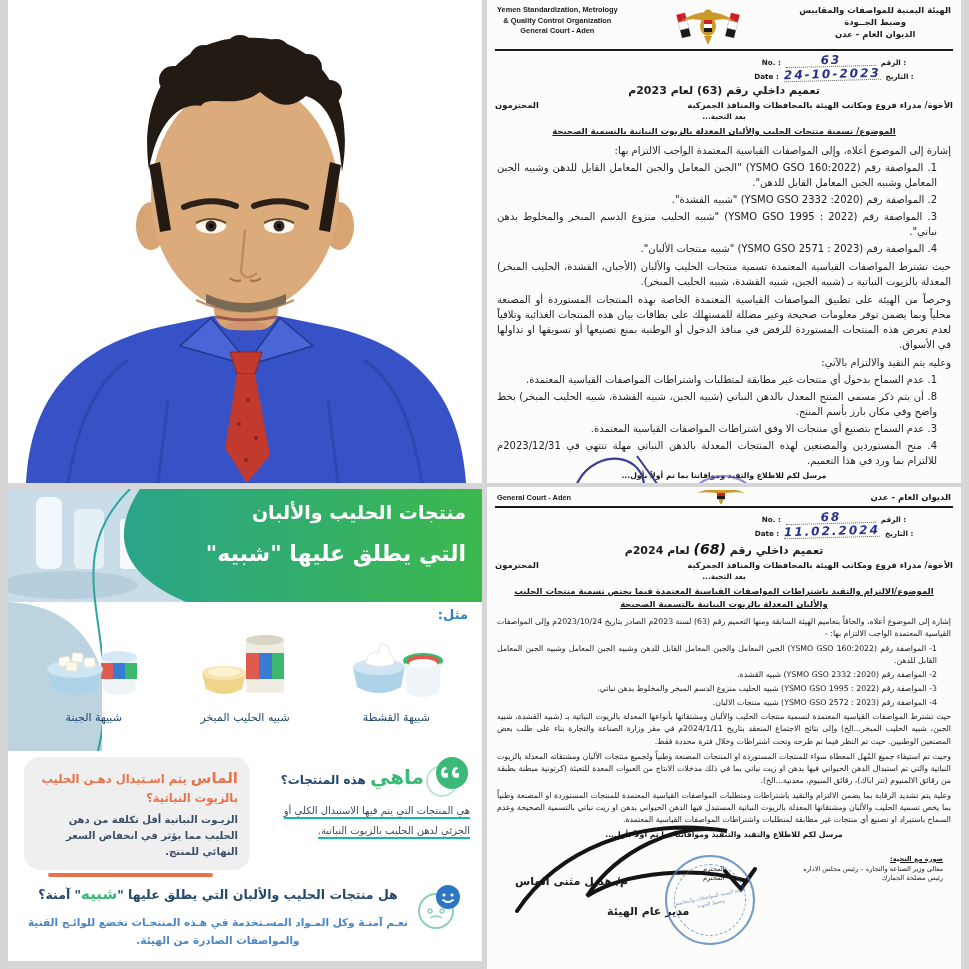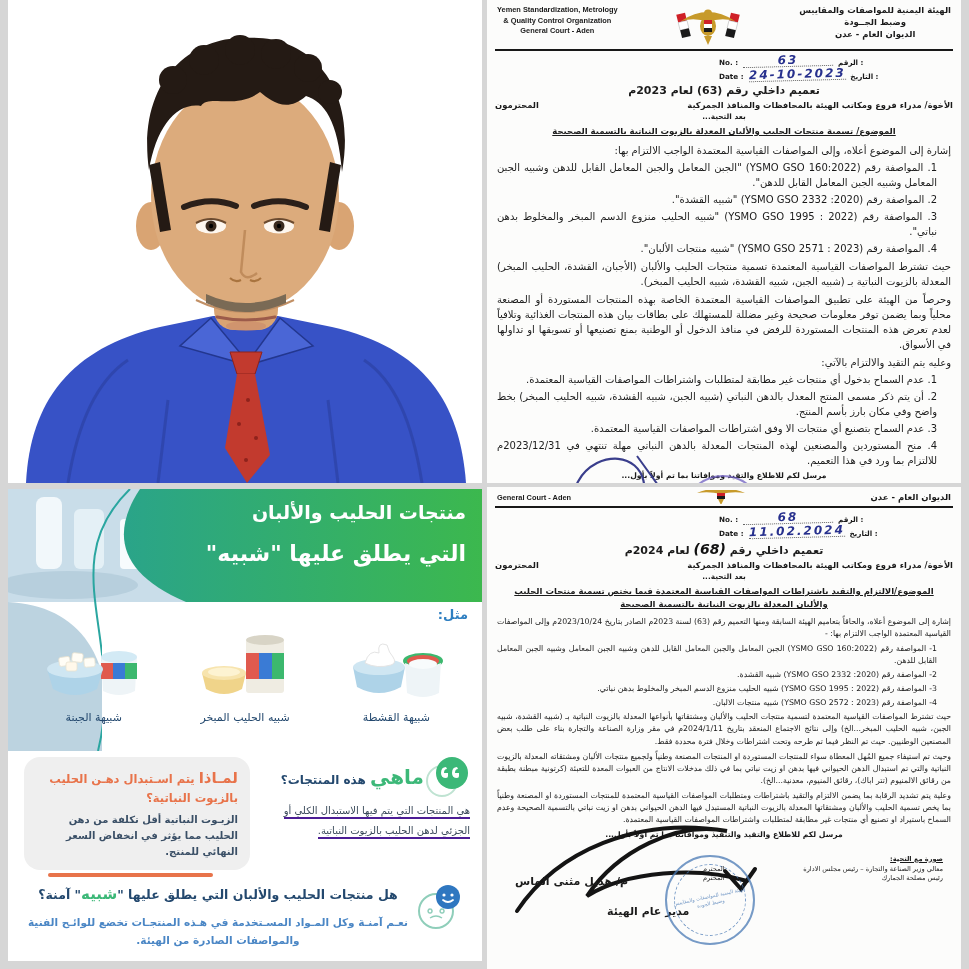--- a/index.html
+++ b/index.html
@@ -11,21 +11,21 @@
   
   .doc{color:#1b1b1b;direction:rtl;display:flex;flex-direction:column;}
   #doc1{left:487px;top:0;width:474px;height:483px;}
   #doc2{left:487px;top:487px;width:474px;height:482px;}
   .d-head{display:flex;justify-content:space-between;align-items:flex-start;padding:5px 10px 1px;}
   .org-ar{font-weight:bold;font-size:8.5px;text-align:center;line-height:1.4;}
   .org-en{font-weight:bold;font-size:7.4px;text-align:center;direction:ltr;line-height:1.45;
           font-family:"Liberation Sans",sans-serif;}
   .hr-thick{border:0;border-top:2.2px solid #181818;margin:1px 8px;}
   .ref{margin:2px 12px 0;direction:ltr;font-size:7.2px;font-weight:bold;width:230px;}
-  .ref-row{display:flex;align-items:flex-end;gap:5px;margin-bottom:1px;}
+  .ref-row{display:flex;align-items:flex-end;gap:5px;margin-bottom:1px;justify-content:center;}
   .ref-hand{font-size:12px;color:#27308d;font-style:italic;letter-spacing:2px;min-width:90px;
             text-align:center;border-bottom:1px dotted #666;transform:rotate(-1.5deg);line-height:1;}
   .d-title{text-align:center;font-weight:bold;font-size:11px;margin:2px 0 3px;}
   .t-num{font-size:14px;color:#111;font-style:italic;letter-spacing:1px;}
   .addr-row{display:flex;justify-content:space-between;font-weight:bold;font-size:8.4px;padding:0 8px;}
   .greet{font-size:7.4px;text-align:center;font-weight:bold;margin:2px 0;}
   .subject{text-align:center;font-weight:bold;font-size:8.5px;margin:2px 26px 3px;
            text-decoration:underline;line-height:1.55;}
   .body-p{font-size:10px;line-height:1.5;text-align:justify;margin:1.5px 10px;font-weight:normal;}
   #doc2 .body-p{font-weight:normal;font-size:7.8px;line-height:1.55;}
@@ -62,21 +62,21 @@
          border-radius:16px;padding:10px 12px;box-sizing:border-box;text-align:right;}
   .q-why-t{color:#e8734a;font-weight:bold;font-size:11.5px;line-height:1.5;}
   .q-why-big{font-size:15px;}
   .q-why-a{margin-top:5px;font-size:10px;font-weight:bold;color:#3a4f66;line-height:1.6;}
   .orange-bar{position:absolute;top:384px;left:40px;width:165px;height:4px;background:#e8734a;
               border-radius:2px;}
   .q-what{position:absolute;top:274px;right:12px;width:212px;text-align:right;}
   .q-what-t{padding-right:46px;font-size:12px;font-weight:bold;color:#23486e;line-height:1.4;}
   .q-what-big{color:#3cb878;font-size:20px;}
   .q-what-a{margin-top:10px;font-size:10px;color:#3a4a5a;line-height:2;}
-  .q-what-a span{border-bottom:2px solid #4c1d95;padding-bottom:1px;}
+  .q-what-a span{border-bottom:2px solid #14b8a6;padding-bottom:1px;}
   .icon-abs{position:absolute;}
   .q-safe{position:absolute;top:394px;left:16px;right:14px;text-align:center;}
   .q-safe-t{padding-right:56px;font-size:12.5px;font-weight:bold;color:#23486e;line-height:1.5;}
   .q-safe-big{color:#3cb878;font-size:15px;}
   .q-safe-a{margin-top:7px;padding-right:56px;font-size:10.5px;font-weight:bold;color:#4a86c5;
             line-height:1.8;}
 </style>
 </head>
 <body>
 
@@ -194,21 +194,21 @@
     <div class="subject">الموضوع/ تسمية منتجات الحليب والألبان المعدلة بالزيوت النباتية بالتسمية الصحيحة</div>
     <div class="body-p">إشارة إلى الموضوع أعلاه، وإلى المواصفات القياسية المعتمدة الواجب الالتزام بها:</div>
     <div class="body-p std">1. المواصفة رقم (YSMO GSO 160:2022) "الجبن المعامل والجبن المعامل القابل للدهن وشبيه الجبن المعامل وشبيه الجبن المعامل القابل للدهن".</div>
     <div class="body-p std">2. المواصفة رقم (YSMO GSO 2332 :2020) "شبيه القشدة".</div>
     <div class="body-p std">3. المواصفة رقم (YSMO GSO 1995 : 2022) "شبيه الحليب منزوع الدسم المبخر والمخلوط بدهن نباتي".</div>
     <div class="body-p std">4. المواصفة رقم (YSMO GSO 2571 : 2023) "شبيه منتجات الألبان".</div>
     <div class="body-p">حيث تشترط المواصفات القياسية المعتمدة تسمية منتجات الحليب والألبان (الأجبان، القشدة، الحليب المبخر) المعدلة بالزيوت النباتية بـ (شبيه الجبن، شبيه القشدة، شبيه الحليب المبخر).</div>
     <div class="body-p">وحرصاً من الهيئة على تطبيق المواصفات القياسية المعتمدة الخاصة بهذه المنتجات المستوردة أو المصنعة محلياً وبما يضمن توفر معلومات صحيحة وغير مضللة للمستهلك على بطاقات بيان هذه المنتجات الغذائية وتلافياً لعدم تعرض هذه المنتجات المستوردة للرفض في منافذ الدخول أو الوطنية بمنع تصنيعها أو تسويقها او تداولها في الأسواق.</div>
     <div class="body-p">وعليه يتم التقيد والالتزام بالآتي:</div>
     <div class="body-p std">1. عدم السماح بدخول أي منتجات غير مطابقة لمتطلبات واشتراطات المواصفات القياسية المعتمدة.</div>
-    <div class="body-p std">2. أن يتم ذكر مسمى المنتج المعدل بالدهن النباتي (شبيه الجبن، شبيه القشدة، شبيه الحليب المبخر) بخط واضح وفي مكان بارز بأسم المنتج.</div>
+    <div class="body-p std">8. أن يتم ذكر مسمى المنتج المعدل بالدهن النباتي (شبيه الجبن، شبيه القشدة، شبيه الحليب المبخر) بخط واضح وفي مكان بارز بأسم المنتج.</div>
     <div class="body-p std">3. عدم السماح بتصنيع أي منتجات الا وفق اشتراطات المواصفات القياسية المعتمدة.</div>
     <div class="body-p std">4. منح المستوردين والمصنعين لهذه المنتجات المعدلة بالدهن النباتي مهلة تنتهي في 2023/12/31م للالتزام بما ورد في هذا التعميم.</div>
     <div class="closing">مرسل لكم للاطلاع والتقيد وموافاتنا بما تم أولاً بأول...</div>
     <div class="closing">واقبلوا تحياتنا...</div>
     <div class="sig">
       <svg class="sig-svg" style="left:55px;top:-40px;" width="220" height="110" viewBox="0 0 220 110">
         <path d="M60,95 C25,80 20,30 55,12 C85,-2 110,20 100,50 C92,78 70,95 60,95 Z" fill="none" stroke="#3a3e8c" stroke-width="2.2"></path>
         <path d="M95,5 L160,95 M150,80 L162,97 L143,92" fill="none" stroke="#3a3e8c" stroke-width="2"></path>
       </svg>
       <div class="sig-name" style="left:95px;top:12px;">م/ هديل مثنى الماس</div>
@@ -301,21 +301,21 @@
       <div class="q-what-t">
         <span class="q-what-big">ماهي</span><span> هذه المنتجات؟</span>
       </div>
       <div class="q-what-a">
         <span>هي المنتجات التي يتم فيها الاستبدال الكلي أو الجزئي لدهن الحليب بالزيوت النباتية.</span>
       </div>
     </div>
 
     <div class="q-why">
       <div class="q-why-t">
-        <span class="q-why-big">لمـاذا</span><span> يتم اسـتبدال دهـن الحليب بالزيوت النباتية؟</span>
+        <span class="q-why-big">الماس</span><span> يتم اسـتبدال دهـن الحليب بالزيوت النباتية؟</span>
       </div>
       <div class="q-why-a">الزيـوت النباتية أقل تكلفة من دهن الحليب مما يؤثر في انخفاض السعر النهائي للمنتج.</div>
     </div>
     <div class="orange-bar"></div>
 
     <div class="q-safe">
       <svg class="icon-abs" style="right:2px;top:0;" width="52" height="50" viewBox="0 0 52 50">
         <circle cx="22" cy="28" r="17" fill="none" stroke="#8fceba" stroke-width="2"></circle>
         <path d="M16,26 a2,2 0 1,0 .1,0 M28,26 a2,2 0 1,0 .1,0" fill="none" stroke="#8fceba" stroke-width="1.5"></path>
         <path d="M16,35 Q22,31 28,35" fill="none" stroke="#8fceba" stroke-width="1.5"></path>

